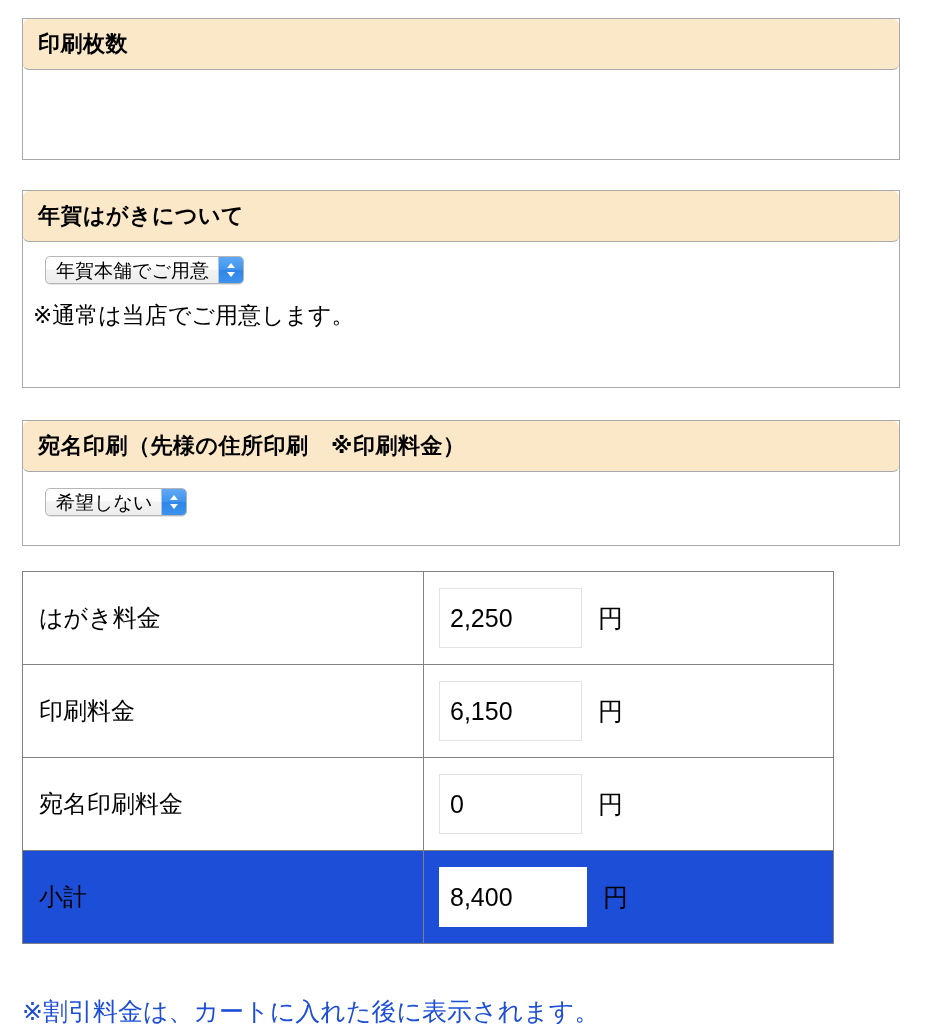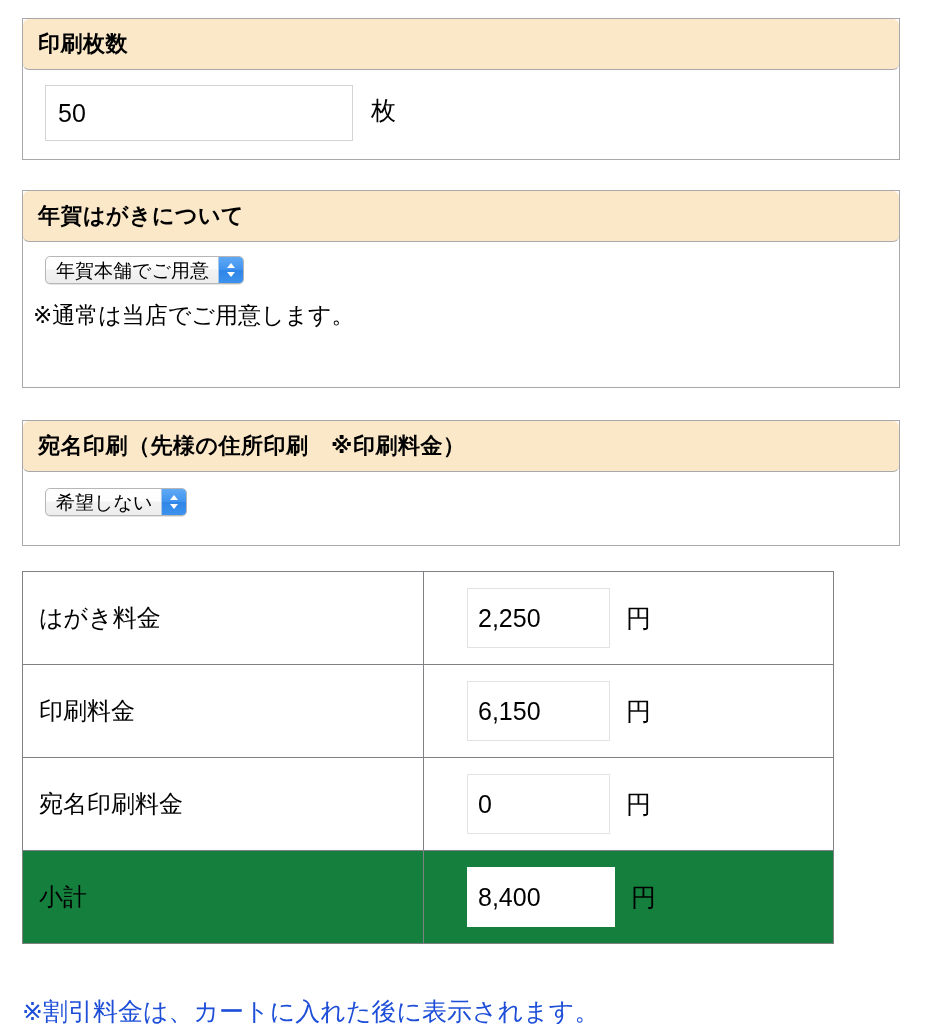--- a/index.html
+++ b/index.html
@@ -149,21 +149,21 @@
     table-layout: fixed;
     background: #ffffff;
   }
   .price-table td {
     border: 1px solid #808085;
     padding: 0;
     vertical-align: middle;
     height: 92px;
   }
   .price-table .col-label { width: 400px; }
-  .price-table .row-total td { background: #15803d; }
+  .price-table .row-total td { background: #1d4ed8; }
 
   .price-label {
     font-size: 24px;
     line-height: 1;
     padding-left: 16px;
     color: #000;
   }
 
   .price-value-cell { position: relative; }
   .price-value-inner {
@@ -178,21 +178,20 @@
     border: 1px solid #e2e2e2;
     background: #ffffff;
     font-family: "Liberation Sans", "DejaVu Sans", sans-serif;
     font-size: 25px;
     color: #000;
     padding: 0 0 0 10px;
     outline: none;
     border-radius: 0;
     -webkit-appearance: none;
     appearance: none;
-    margin-left: 28px;
   }
   .row-total .price-input {
     border-color: #ffffff;
     width: 148px;
   }
   .price-unit {
     font-size: 25px;
     line-height: 1;
     margin-left: 16px;
   }
@@ -209,24 +208,20 @@
     text-align: right;
   }
 </style>
 </head>
 <body>
 
 <div class="page">
 
   <div class="section" id="sec-quantity">
     <div class="section-header">印刷枚数</div>
-    <div class="section-body">
-      <input class="qty-input" type="text" value="50" style="">
-      <span class="qty-unit">枚</span>
-    </div>
   </div>
 
   <div class="section" id="sec-postcard">
     <div class="section-header">年賀はがきについて</div>
     <div class="section-body">
 
       <div class="mac-select-wrap" id="postcard-select-wrap">
         <div class="mac-select">
           <span class="mac-select-label">年賀本舗でご用意</span>
           <span class="mac-select-arrowbox">

